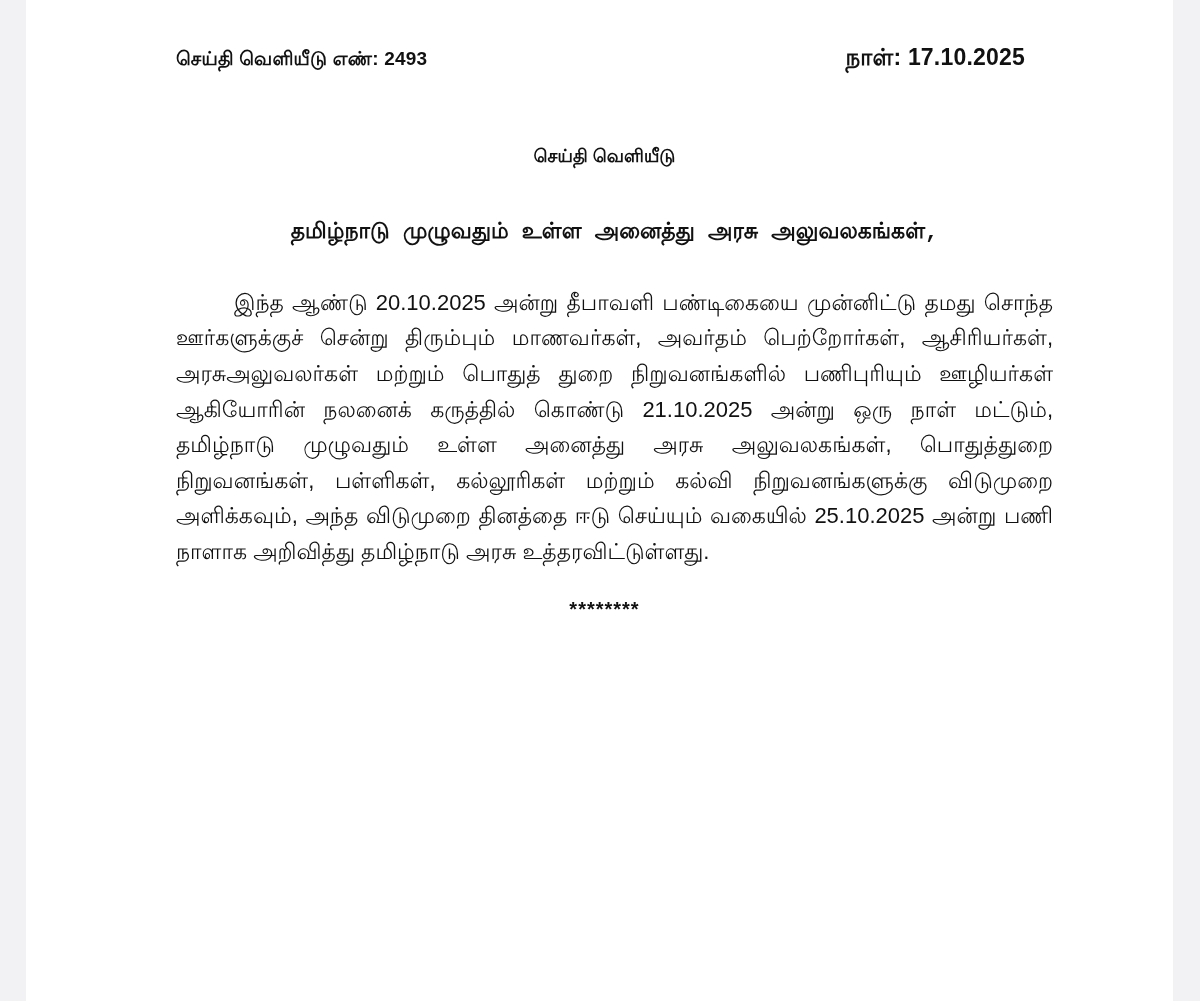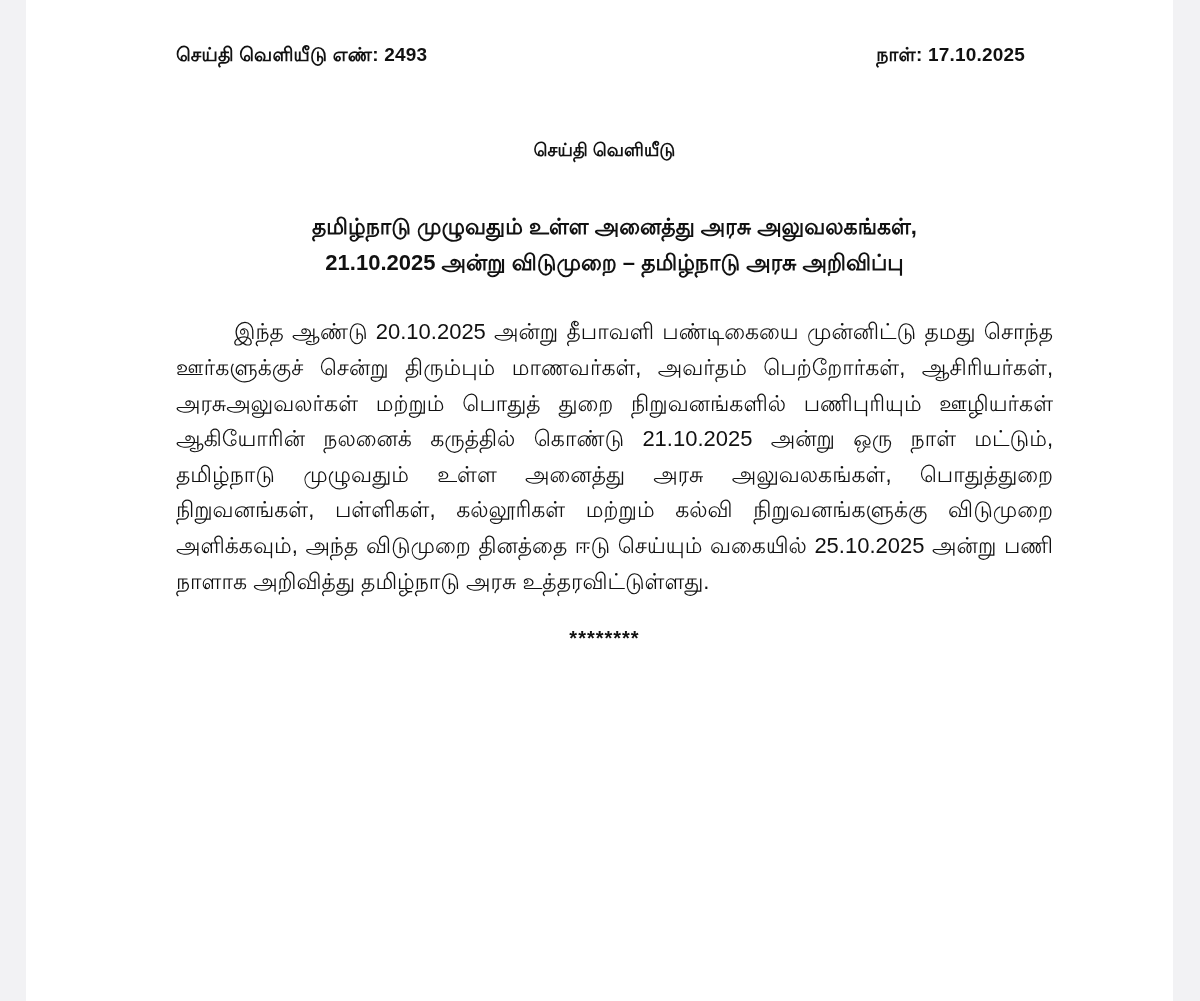--- a/index.html
+++ b/index.html
@@ -36,21 +36,21 @@
     font-weight: bold;
     font-size: 19px;
     letter-spacing: 0.2px;
   }
   .release-no {
     font-weight: bold;
     font-size: 19px;
   }
   .release-date {
     font-weight: bold;
-    font-size: 19px;
+    font-size: 23px;
     padding-right: 120px;
   }
   .doc-title {
     text-align: center;
     font-weight: bold;
     font-size: 18px;
     margin-top: 72px;
     padding-right: 120px;
     padding-left: 130px;
   }
@@ -58,20 +58,21 @@
     margin: 46px 120px 0 150px;
     font-size: 22px;
     font-weight: bold;
     line-height: 1.62;
     text-align: center;
   }
   .subject-line {
     display: block;
     text-align: justify;
     text-align-last: center;
+    font-family: Liberation Mono, monospace;
   }
   .body-para {
     margin: 34px 120px 13px 150px;
     font-size: 22px;
     line-height: 1.62;
     text-align: justify;
     text-indent: 58px;
     font-weight: normal;
   }
   .asterisks {
@@ -98,21 +99,20 @@
 
     <div class="header-row">
       <div class="release-no">செய்தி வெளியீடு எண்: 2493</div>
       <div class="release-date">நாள்: 17.10.2025</div>
     </div>
 
     <div class="doc-title">செய்தி வெளியீடு</div>
 
     <div class="subject">
       <span class="subject-line">தமிழ்நாடு முழுவதும் உள்ள அனைத்து அரசு அலுவலகங்கள்,</span>
-      <span class="subject-line">21.10.2025 அன்று விடுமுறை – தமிழ்நாடு அரசு அறிவிப்பு</span>
     </div>
 
     <div class="body-para">இந்த ஆண்டு 20.10.2025 அன்று தீபாவளி பண்டிகையை முன்னிட்டு தமது சொந்த ஊர்களுக்குச் சென்று திரும்பும் மாணவர்கள், அவர்தம் பெற்றோர்கள், ஆசிரியர்கள், அரசுஅலுவலர்கள் மற்றும் பொதுத் துறை நிறுவனங்களில் பணிபுரியும் ஊழியர்கள் ஆகியோரின் நலனைக் கருத்தில் கொண்டு 21.10.2025 அன்று ஒரு நாள் மட்டும், தமிழ்நாடு முழுவதும் உள்ள அனைத்து அரசு அலுவலகங்கள், பொதுத்துறை நிறுவனங்கள், பள்ளிகள், கல்லூரிகள் மற்றும் கல்வி நிறுவனங்களுக்கு விடுமுறை அளிக்கவும், அந்த விடுமுறை தினத்தை ஈடு செய்யும் வகையில் 25.10.2025 அன்று பணி நாளாக அறிவித்து தமிழ்நாடு அரசு  உத்தரவிட்டுள்ளது.</div>
 
     <div class="asterisks">********</div>
 
 
   </div>
 </div>
 

